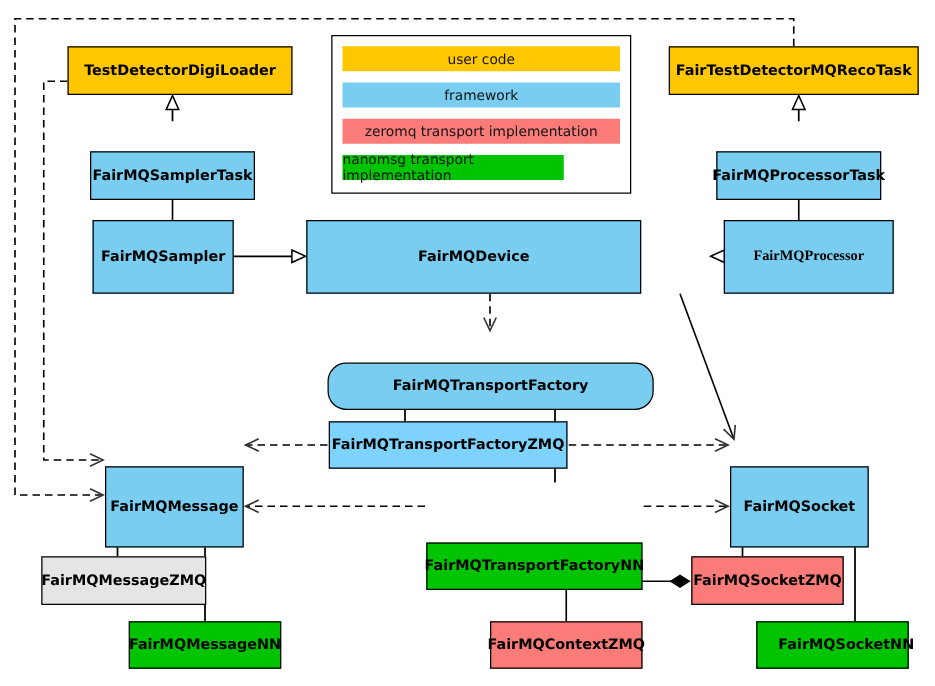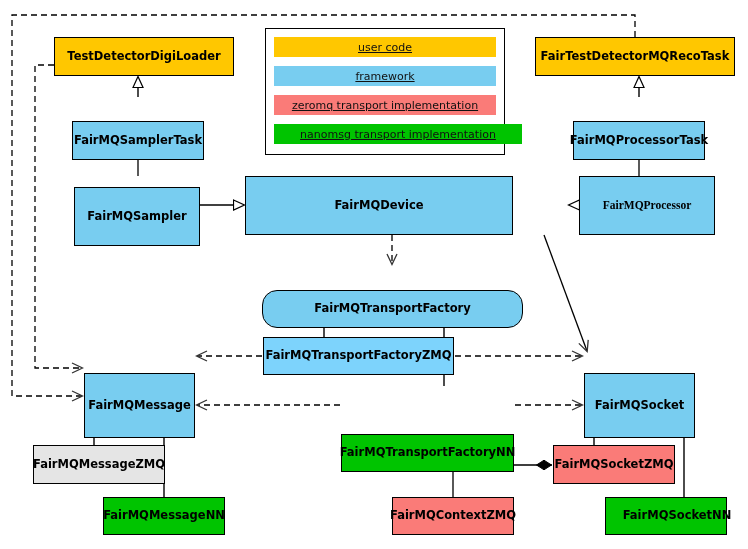--- a/index.html
+++ b/index.html
@@ -8,21 +8,21 @@
   #diagram{position:relative;width:748px;height:549px;background:#fff;}
   svg{position:absolute;left:0;top:0;}
   .node{position:absolute;box-sizing:border-box;border:1.4px solid #000;
         display:flex;align-items:center;justify-content:center;text-align:center;
         font-size:11.5px;font-weight:bold;color:#000;line-height:1.15;}
   .node.italic{margin-top:24px;}
   .legend-box{position:absolute;box-sizing:border-box;border:1.4px solid #000;
               background:#fff;}
   .legend-row{position:absolute;box-sizing:border-box;
               display:flex;align-items:center;justify-content:center;
-              font-size:11px;font-weight:normal;color:#111;text-decoration:underline;}
+              font-size:11px;font-weight:normal;color:#111;}
 </style>
 </head>
 <body>
 
 <div id="diagram">
 
   <svg width="748" height="549">
     <defs>
       <marker id="hollowTri" markerWidth="14" markerHeight="14" refX="11.5" refY="6" orient="auto" markerUnits="userSpaceOnUse">
         <path d="M1,1 L12,6 L1,11 z" fill="#ffffff" stroke="#000" stroke-width="1.2"></path>
@@ -89,21 +89,21 @@
       </div>
       <div class="node" style="left: 535px; top: 37px; width: 200px; height: 39px; background: rgb(255, 199, 0);">
         <span>FairTestDetectorMQRecoTask</span>
       </div>
       <div class="node italic" style="left: 72px; top: 97px; width: 132px; height: 39px; background: rgb(120, 205, 240);">
         <span>FairMQSamplerTask</span>
       </div>
       <div class="node italic" style="left: 573px; top: 97px; width: 132px; height: 39px; background: rgb(120, 205, 240);">
         <span>FairMQProcessorTask</span>
       </div>
-      <div class="node" style="left: 74px; top: 187px; width: 126px; height: 59px; background: rgb(120, 205, 240);">
+      <div class="node" style="left: 74px; top: 176px; width: 113px; height: 59px; background: rgb(120, 205, 240);">
         <span>FairMQSampler</span>
       </div>
       <div class="node" style="left: 245px; top: 176px; width: 268px; height: 59px; background: rgb(120, 205, 240);">
         <span>FairMQDevice</span>
       </div>
       <div class="node" style="left: 579px; top: 176px; width: 136px; height: 59px; background: rgb(120, 205, 240); font-family: Liberation Serif, serif;">
         <span>FairMQProcessor</span>
       </div>
       <div class="node italic" style="left: 262px; top: 266px; width: 261px; height: 38px; background: rgb(120, 205, 240); border-radius: 15px;">
         <span>FairMQTransportFactory</span>
@@ -138,16 +138,16 @@
     </div>
 <div class="legend-row" style="left: 274px; top: 37px; width: 222px; height: 20px; background: rgb(255, 199, 0);">
       <span>user code</span>
     </div>
     <div class="legend-row" style="left: 274px; top: 66px; width: 222px; height: 20px; background: rgb(120, 205, 240);">
       <span>framework</span>
     </div>
     <div class="legend-row" style="left: 274px; top: 95px; width: 222px; height: 20px; background: rgb(250, 123, 120);">
       <span>zeromq transport implementation</span>
     </div>
-    <div class="legend-row" style="left: 274px; top: 124px; width: 248px; height: 20px; background: rgb(0, 196, 0);">
+    <div class="legend-row" style="left: 274px; top: 124px; width: 177px; height: 20px; background: rgb(0, 196, 0);">
       <span>nanomsg transport implementation</span>
     </div>
   </div>
 
 </body></html>

